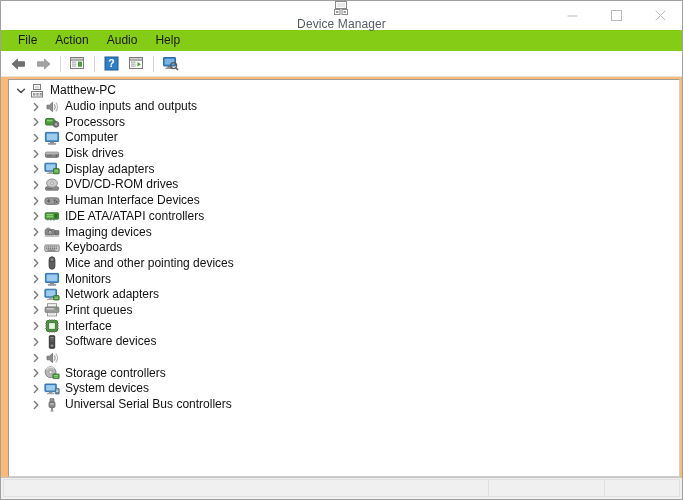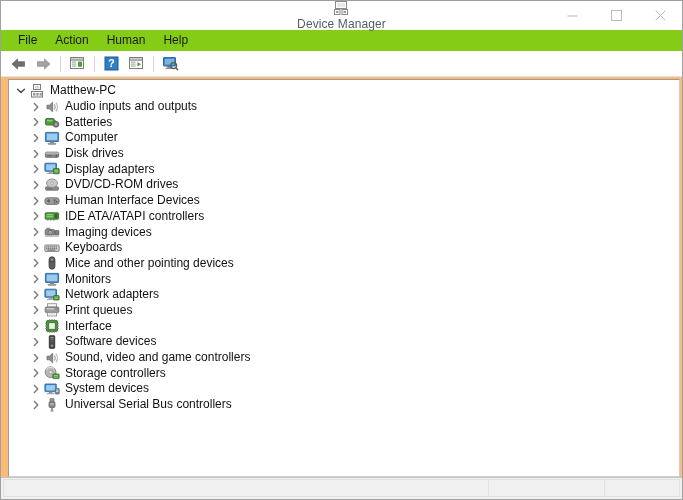--- a/index.html
+++ b/index.html
@@ -218,21 +218,21 @@
           <line x1="0.7" y1="0.7" x2="10.3" y2="10.3" stroke="#b9b9b9" stroke-width="1"></line>
           <line x1="10.3" y1="0.7" x2="0.7" y2="10.3" stroke="#b9b9b9" stroke-width="1"></line>
         </svg>
       </div>
     </div>
   </div>
 
   <div class="menubar">
     <div class="menu-item">File</div>
     <div class="menu-item">Action</div>
-    <div class="menu-item">Human</div>
+    <div class="menu-item">Audio</div>
     <div class="menu-item">Help</div>
   </div>
 
   <div class="toolbar">
 
     <div class="tb-btn">
       <span>
         <svg width="17" height="14" viewBox="0 0 17 14">
           <path d="M7.5 2 L2 7 L7.5 12 L7.5 9.3 L14.5 9.3 L14.5 4.7 L7.5 4.7 Z" fill="#6f6f6f" stroke="#5a5a5a" stroke-width="0.7" stroke-linejoin="round"></path>
         </svg>
@@ -348,21 +348,21 @@
             </span>
             <span class="node-icon">
               <svg width="16" height="16" viewBox="0 0 16 16">
                 <rect x="1.6" y="4.6" width="8.6" height="6.4" rx="1" fill="#4f9c3f" stroke="#336b28" stroke-width="0.9"></rect>
                 <rect x="10.2" y="6.4" width="1.7" height="2.8" fill="#336b28"></rect>
                 <rect x="2.9" y="5.9" width="5.6" height="1.4" fill="#8cd07a"></rect>
                 <circle cx="12" cy="10.3" r="2.9" fill="#7d7d7d" stroke="#5b5b5b" stroke-width="0.8"></circle>
                 <rect x="11.3" y="9.6" width="1.5" height="1.5" fill="#cfcfcf"></rect>
               </svg>
             </span>
-            <span class="node-label">Batteries</span>
+            <span class="node-label">Processors</span>
           </div>
           <div class="tree-row child">
             <span class="twisty">
               <svg width="10" height="10" viewBox="0 0 10 10">
                 <path d="M3.4 1.6 L6.8 5 L3.4 8.4" fill="none" stroke="#7a7a7a" stroke-width="1.4" stroke-linecap="round" stroke-linejoin="round"></path>
               </svg>
             </span>
             <span class="node-icon">
               <svg width="16" height="16" viewBox="0 0 16 16">
                 <rect x="1.4" y="2.4" width="13.2" height="9.1" rx="0.6" fill="#3f87c9" stroke="#2b6ca5" stroke-width="0.9"></rect>
@@ -622,21 +622,20 @@
                 <path d="M3.4 1.6 L6.8 5 L3.4 8.4" fill="none" stroke="#7a7a7a" stroke-width="1.4" stroke-linecap="round" stroke-linejoin="round"></path>
               </svg>
             </span>
             <span class="node-icon">
               <svg width="16" height="16" viewBox="0 0 16 16">
                 <path d="M3 6.2 H5.4 L8.6 3.3 V12.7 L5.4 9.8 H3 Z" fill="#8d8d8d" stroke="#6b6b6b" stroke-width="0.8" stroke-linejoin="round"></path>
                 <path d="M10.1 5.4 A4 4 0 0 1 10.1 10.6" fill="none" stroke="#9d9d9d" stroke-width="1.1"></path>
                 <path d="M11.8 3.7 A6.4 6.4 0 0 1 11.8 12.3" fill="none" stroke="#b4b4b4" stroke-width="1.1"></path>
               </svg>
             </span>
-            <span class="node-label">Sound, video and game controllers</span>
           </div>
           <div class="tree-row child">
             <span class="twisty">
               <svg width="10" height="10" viewBox="0 0 10 10">
                 <path d="M3.4 1.6 L6.8 5 L3.4 8.4" fill="none" stroke="#7a7a7a" stroke-width="1.4" stroke-linecap="round" stroke-linejoin="round"></path>
               </svg>
             </span>
             <span class="node-icon">
               <svg width="16" height="16" viewBox="0 0 16 16">
                 <ellipse cx="6.6" cy="7.2" rx="5.4" ry="5.4" fill="#b7b7b7" stroke="#7c7c7c" stroke-width="0.9"></ellipse>

